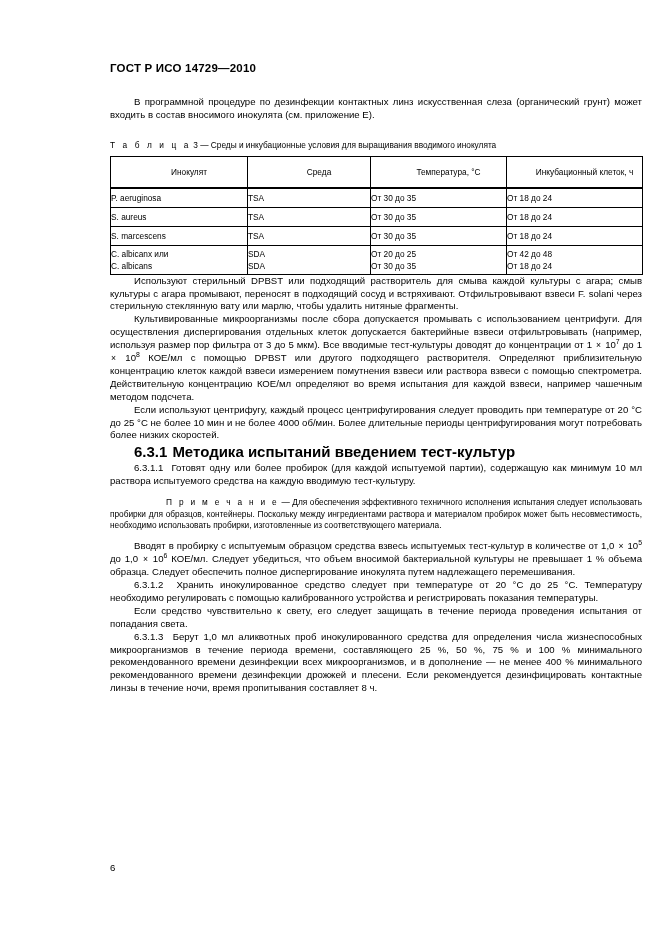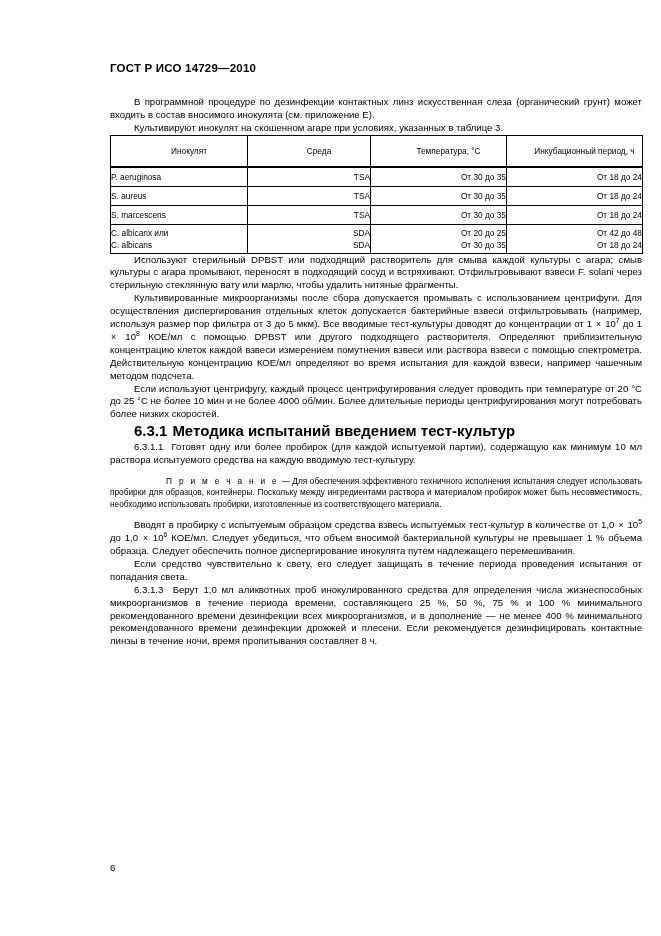--- a/index.html
+++ b/index.html
@@ -73,21 +73,21 @@
     height: 18px;
   }
   table.data-table tbody tr.two-line td {
     height: 28px;
   }
   td.c-name {
     text-align: left;
     padding-left: 7px;
   }
   td.c-ctr {
-    text-align: right;
+    text-align: left;
   }
   .cell-line {
     display: block;
     line-height: 12px;
   }
   .after-table {
     margin-top: 17px;
   }
   h3.sec-head {
     font-size: 9.6px;
@@ -138,36 +138,40 @@
 </head>
 <body>
 
 <div class="page">
 
   <div class="content">
 
     <div class="doc-header">ГОСТ Р ИСО 14729—2010</div>
 
     <p class="body-par">В программной процедуре по дезинфекции контактных линз искусственная слеза (органический грунт) может входить в состав вносимого инокулята (см. приложение Е).</p>
-    <p class="body-par">Культивируют инокулят на скошенном агаре при условиях, указанных в таблице 3.</p>
-
+
+    <div class="table-caption">
+      <span class="sp">Т а б л и ц а</span>
+      <span>3</span>
+      <span>— Среды и инкубационные условия для выращивания вводимого инокулята</span>
+    </div>
 
     <table class="data-table">
       <colgroup>
         <col style="width:137px">
         <col style="width:123px">
         <col style="width:136px">
         <col style="width:136px">
       </colgroup>
       <thead>
         <tr>
           <th>Инокулят</th>
           <th>Среда</th>
           <th>Температура, °С</th>
-          <th>Инкубационный период, ч</th>
+          <th>Инкубационный клеток, ч</th>
         </tr>
       </thead>
       <tbody>
         <tr>
           <td class="c-name">
               <span class="cell-line">P. aeruginosa</span>
             </td>
           <td class="c-ctr">
               <span class="cell-line">TSA</span>
             </td>
@@ -236,20 +240,21 @@
 
 
     <h4 class="sec-head-sub"><span class="num">6.3.1</span><span>Методика испытаний введением тест-культур</span></h4>
 
     <p class="body-par"><span class="num">6.3.1.1</span>&nbsp; <span>Готовят одну или более пробирок (для каждой испытуемой партии), содержащую как минимум 10 мл раствора испытуемого средства на каждую вводимую тест-культуру.</span></p>
 
     <p class="note-par"><span class="note-label">П р и м е ч а н и е</span> <span>— Для обеспечения эффективного техничного исполнения испытания следует использовать пробирки для образцов, контейнеры. Поскольку между ингредиентами раствора и материалом пробирок может быть несовместимость, необходимо использовать пробирки, изготовленные из соответствующего материала.</span></p>
 
     <p class="body-par"><span>Вводят в пробирку с испытуемым образцом средства взвесь испытуемых тест-культур в количестве от 1,0 </span><span class="mult">×</span><span> 10</span><sup>5</sup><span> до 1,0 </span><span class="mult">×</span><span> 10</span><sup>6</sup><span> КОЕ/мл. Следует убедиться, что объем вносимой бактериальной культуры не превышает 1 % объема образца. Следует обеспечить полное диспергирование инокулята путем надлежащего перемешивания.</span></p>
 
+    <p class="body-par"><span class="num">6.3.1.2</span>&nbsp; <span>Хранить инокулированное средство следует при температуре от 20 °С до 25 °С. Температуру необходимо регулировать с помощью калиброванного устройства и регистрировать показания температуры.</span></p>
 
     <p class="body-par">Если средство чувствительно к свету, его следует защищать в течение периода проведения испытания от попадания света.</p>
 
     <p class="body-par"><span class="num">6.3.1.3</span>&nbsp; <span>Берут 1,0 мл аликвотных проб инокулированного средства для определения числа жизнеспособных микроорганизмов в течение периода времени, составляющего 25 %, 50 %, 75 % и 100 % минимального рекомендованного времени дезинфекции всех микроорганизмов, и в дополнение — не менее 400 % минимального рекомендованного времени дезинфекции дрожжей и плесени. Если рекомендуется дезинфицировать контактные линзы в течение ночи, время пропитывания составляет 8 ч.</span></p>
 
   </div>
 
   <div class="page-number">6</div>
 
 </div>

